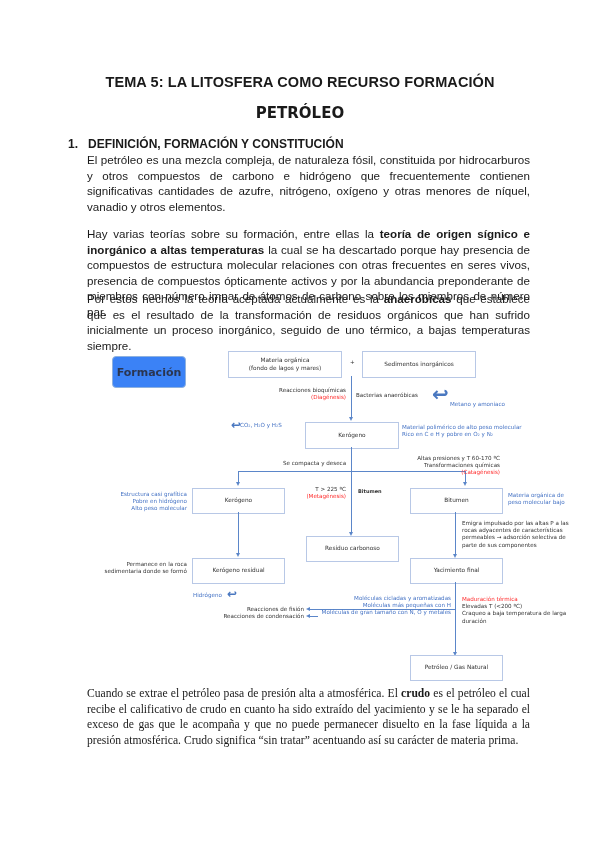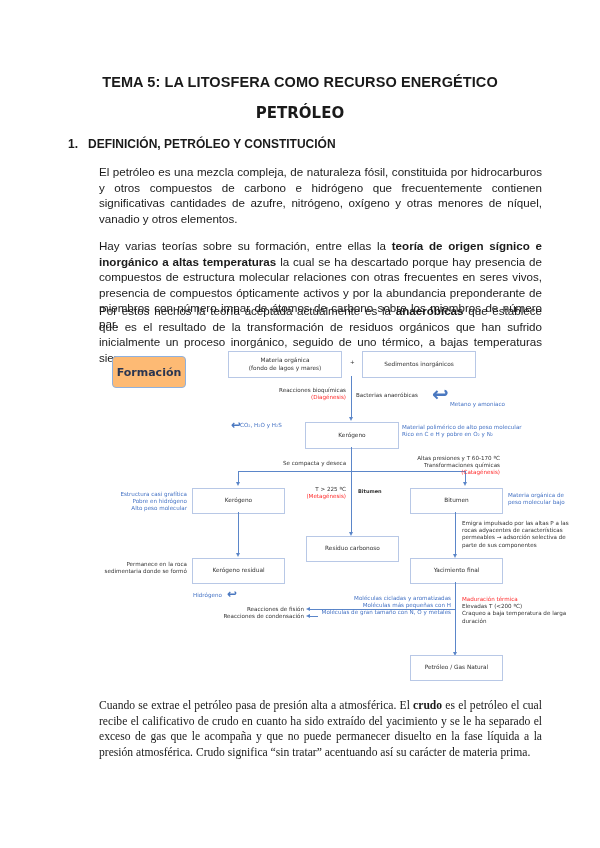--- a/index.html
+++ b/index.html
@@ -5,53 +5,53 @@
   html, body { margin: 0; padding: 0; background: #ffffff; }
   body { width: 600px; height: 848px; position: relative; overflow: hidden;
          font-family: "Liberation Sans", sans-serif; color: #1a1a1a; }
   .title { position: absolute; left: 0; width: 600px; top: 74px; text-align: center;
            font-weight: bold; font-size: 14.5px; letter-spacing: 0.1px; }
   .subtitle { position: absolute; left: 0; width: 600px; top: 104px; text-align: center;
               font-weight: bold; font-size: 15px; font-family: "DejaVu Sans", sans-serif; }
   .section-head { position: absolute; left: 68px; top: 137px; font-weight: bold; font-size: 12px; }
   .section-head .num { display: inline-block; width: 20px; }
   .para { position: absolute; left: 87px; width: 443px; font-size: 11.6px; line-height: 15.5px;
-          text-align: justify; margin: 12px; }
+          text-align: justify; margin: 0; }
   .p1 { top: 152px; }
   .p2 { top: 226px; }
   .p3 { top: 291px; }
   .p4 { top: 686px; font-family: Liberation Serif, serif; }
 
   .diagram { position: absolute; left: 100px; top: 342px; width: 500px; height: 330px; }
   .dg { position: absolute; font-family: "DejaVu Sans", sans-serif; font-size: 5.6px; line-height: 7.2px; color: #333; }
   .box { position: absolute; border: 1px solid #b8c8e6; background: #fff; display: flex;
          align-items: center; justify-content: center; text-align: center;
          font-family: "DejaVu Sans", sans-serif; font-size: 5.8px; line-height: 7.4px; color: #333; }
-  .badge { position: absolute; left: 12px; top: 14px; width: 72px; height: 30px; background: #fdba74;
+  .badge { position: absolute; left: 12px; top: 14px; width: 72px; height: 30px; background: #3b82f6;
            border-radius: 4px; border: 1px solid #8eb1df; display: flex; align-items: center; justify-content: center;
            font-family: "DejaVu Sans", sans-serif; font-size: 11px; font-weight: bold; color: #2a3550; }
   .blue { color: #4472c4; }
   .red { color: #ff2a2a; }
   .right { text-align: right; }
   .line { position: absolute; background: #5b86c9; }
   .arrow-down { position: absolute; width: 0; height: 0; border-left: 2.5px solid transparent;
                 border-right: 2.5px solid transparent; border-top: 4px solid #5b86c9; }
   .arrow-left { position: absolute; width: 0; height: 0; border-top: 2.5px solid transparent;
                 border-bottom: 2.5px solid transparent; border-right: 4px solid #5b86c9; }
   .curl { position: absolute; color: #4a78c0; font-family: "DejaVu Sans", sans-serif; font-weight: bold; }
   b { font-weight: bold; }
 </style>
 </head>
 <body>
 
-<div class="title">TEMA 5: LA LITOSFERA COMO RECURSO ENERGÉTICO</div>
+<div class="title">TEMA 5: LA LITOSFERA COMO RECURSO FORMACIÓN</div>
 <div class="subtitle">PETRÓLEO</div>
 
 <div class="section-head">
-  <span class="num">1.</span><span>DEFINICIÓN, PETRÓLEO Y CONSTITUCIÓN</span>
+  <span class="num">1.</span><span>DEFINICIÓN, FORMACIÓN Y CONSTITUCIÓN</span>
 </div>
 
 <p class="para p1">El petróleo es una mezcla compleja, de naturaleza fósil, constituida por hidrocarburos y otros compuestos de carbono e hidrógeno que frecuentemente contienen significativas cantidades de azufre, nitrógeno, oxígeno y otras menores de níquel, vanadio y otros elementos.</p>
 <p class="para p2"><span>Hay varias teorías sobre su formación, entre ellas la </span><b>teoría de origen sígnico e inorgánico a altas temperaturas</b><span> la cual se ha descartado porque hay presencia de compuestos de estructura molecular relaciones con otras frecuentes en seres vivos, presencia de compuestos ópticamente activos y por la abundancia preponderante de miembros con número impar de átomos de carbono sobre los miembros de número par.</span></p>
 <p class="para p3"><span>Por estos hechos la teoría aceptada actualmente es la </span><b>anaeróbicas</b><span> que establece que es el resultado de la transformación de residuos orgánicos que han sufrido inicialmente un proceso inorgánico, seguido de uno térmico, a bajas temperaturas siempre.</span></p>
 
 <div class="diagram">
   <div class="badge">Formación</div>
 
   <div class="box" style="left:128px;top:9px;width:112px;height:25px;flex-direction:column;">

